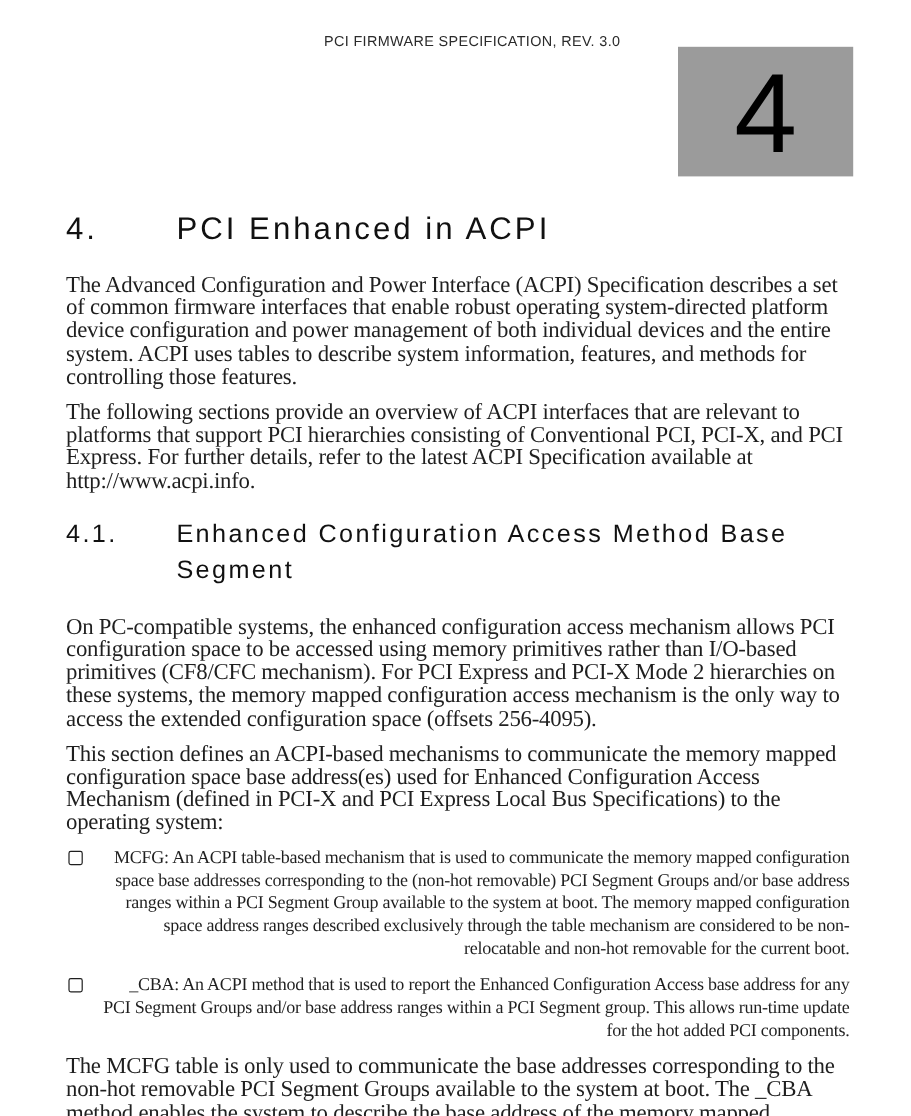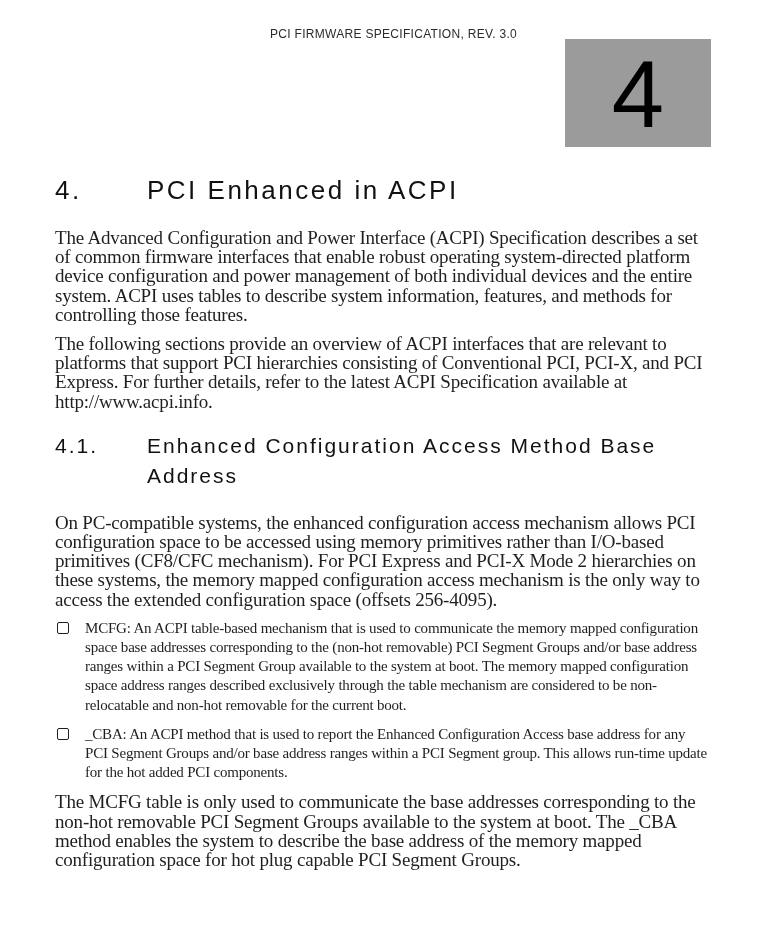--- a/index.html
+++ b/index.html
@@ -86,20 +86,21 @@
     line-height: 19.2px;
     letter-spacing: -0.2px;
     text-align: left;
   }
   .bullet-item {
     display: flex;
     margin: 0 0 10px 0;
     font-size: 15px;
     line-height: 19.2px;
     letter-spacing: -0.2px;
+    text-align: right;
   }
   .bullet-box {
     display: inline-block;
     width: 10px;
     height: 10px;
     border: 1.6px solid #1f1f1f;
     border-radius: 2px;
     margin: 3px 0 0 2px;
     flex-shrink: 0;
   }
@@ -125,25 +126,26 @@
       <span class="h-num">4.</span>
       <span class="h-title">PCI Enhanced in ACPI</span>
     </h1>
 
     <p class="body-para">The Advanced Configuration and Power Interface (ACPI) Specification describes a set of common firmware interfaces that enable robust operating system-directed platform device configuration and power management of both individual devices and the entire system.  ACPI uses tables to describe system information, features, and methods for controlling those features.</p>
 
     <p class="body-para">The following sections provide an overview of ACPI interfaces that are relevant to platforms that support PCI hierarchies consisting of Conventional PCI, PCI-X, and PCI Express.  For further details, refer to the latest ACPI Specification available at http://www.acpi.info.</p>
 
     <h2 class="section-heading">
       <span class="h-num">4.1.</span>
-      <span class="h-title">Enhanced Configuration Access Method Base Address</span>
+      <span class="h-title">Enhanced Configuration Access Method Base Segment</span>
     </h2>
 
     <p class="body-para">On PC-compatible systems, the enhanced configuration access mechanism allows PCI configuration space to be accessed using memory primitives rather than I/O-based primitives (CF8/CFC mechanism).  For PCI Express and PCI-X Mode 2 hierarchies on these systems, the memory mapped configuration access mechanism is the only way to access the extended configuration space (offsets 256-4095).</p>
 
+    <p class="body-para">This section defines an ACPI-based mechanisms to communicate the memory mapped configuration space base address(es) used for Enhanced Configuration Access Mechanism (defined in PCI-X and PCI Express Local Bus Specifications) to the operating system:</p>
 
     <div class="bullet-item">
       <span class="bullet-box"></span>
       <span class="bullet-text">MCFG:  An ACPI table-based mechanism that is used to communicate the memory mapped configuration space base addresses corresponding to the (non-hot removable) PCI Segment Groups and/or base address ranges within a PCI Segment Group available to the system at boot. The memory mapped configuration space address ranges described exclusively through the table mechanism are considered to be non-relocatable and non-hot removable for the current boot.</span>
     </div>
 
     <div class="bullet-item">
       <span class="bullet-box"></span>
       <span class="bullet-text">_CBA:  An ACPI method that is used to report the Enhanced Configuration Access base address for any PCI Segment Groups and/or base address ranges within a PCI Segment group. This allows run-time update for the hot added PCI components.</span>
     </div>

